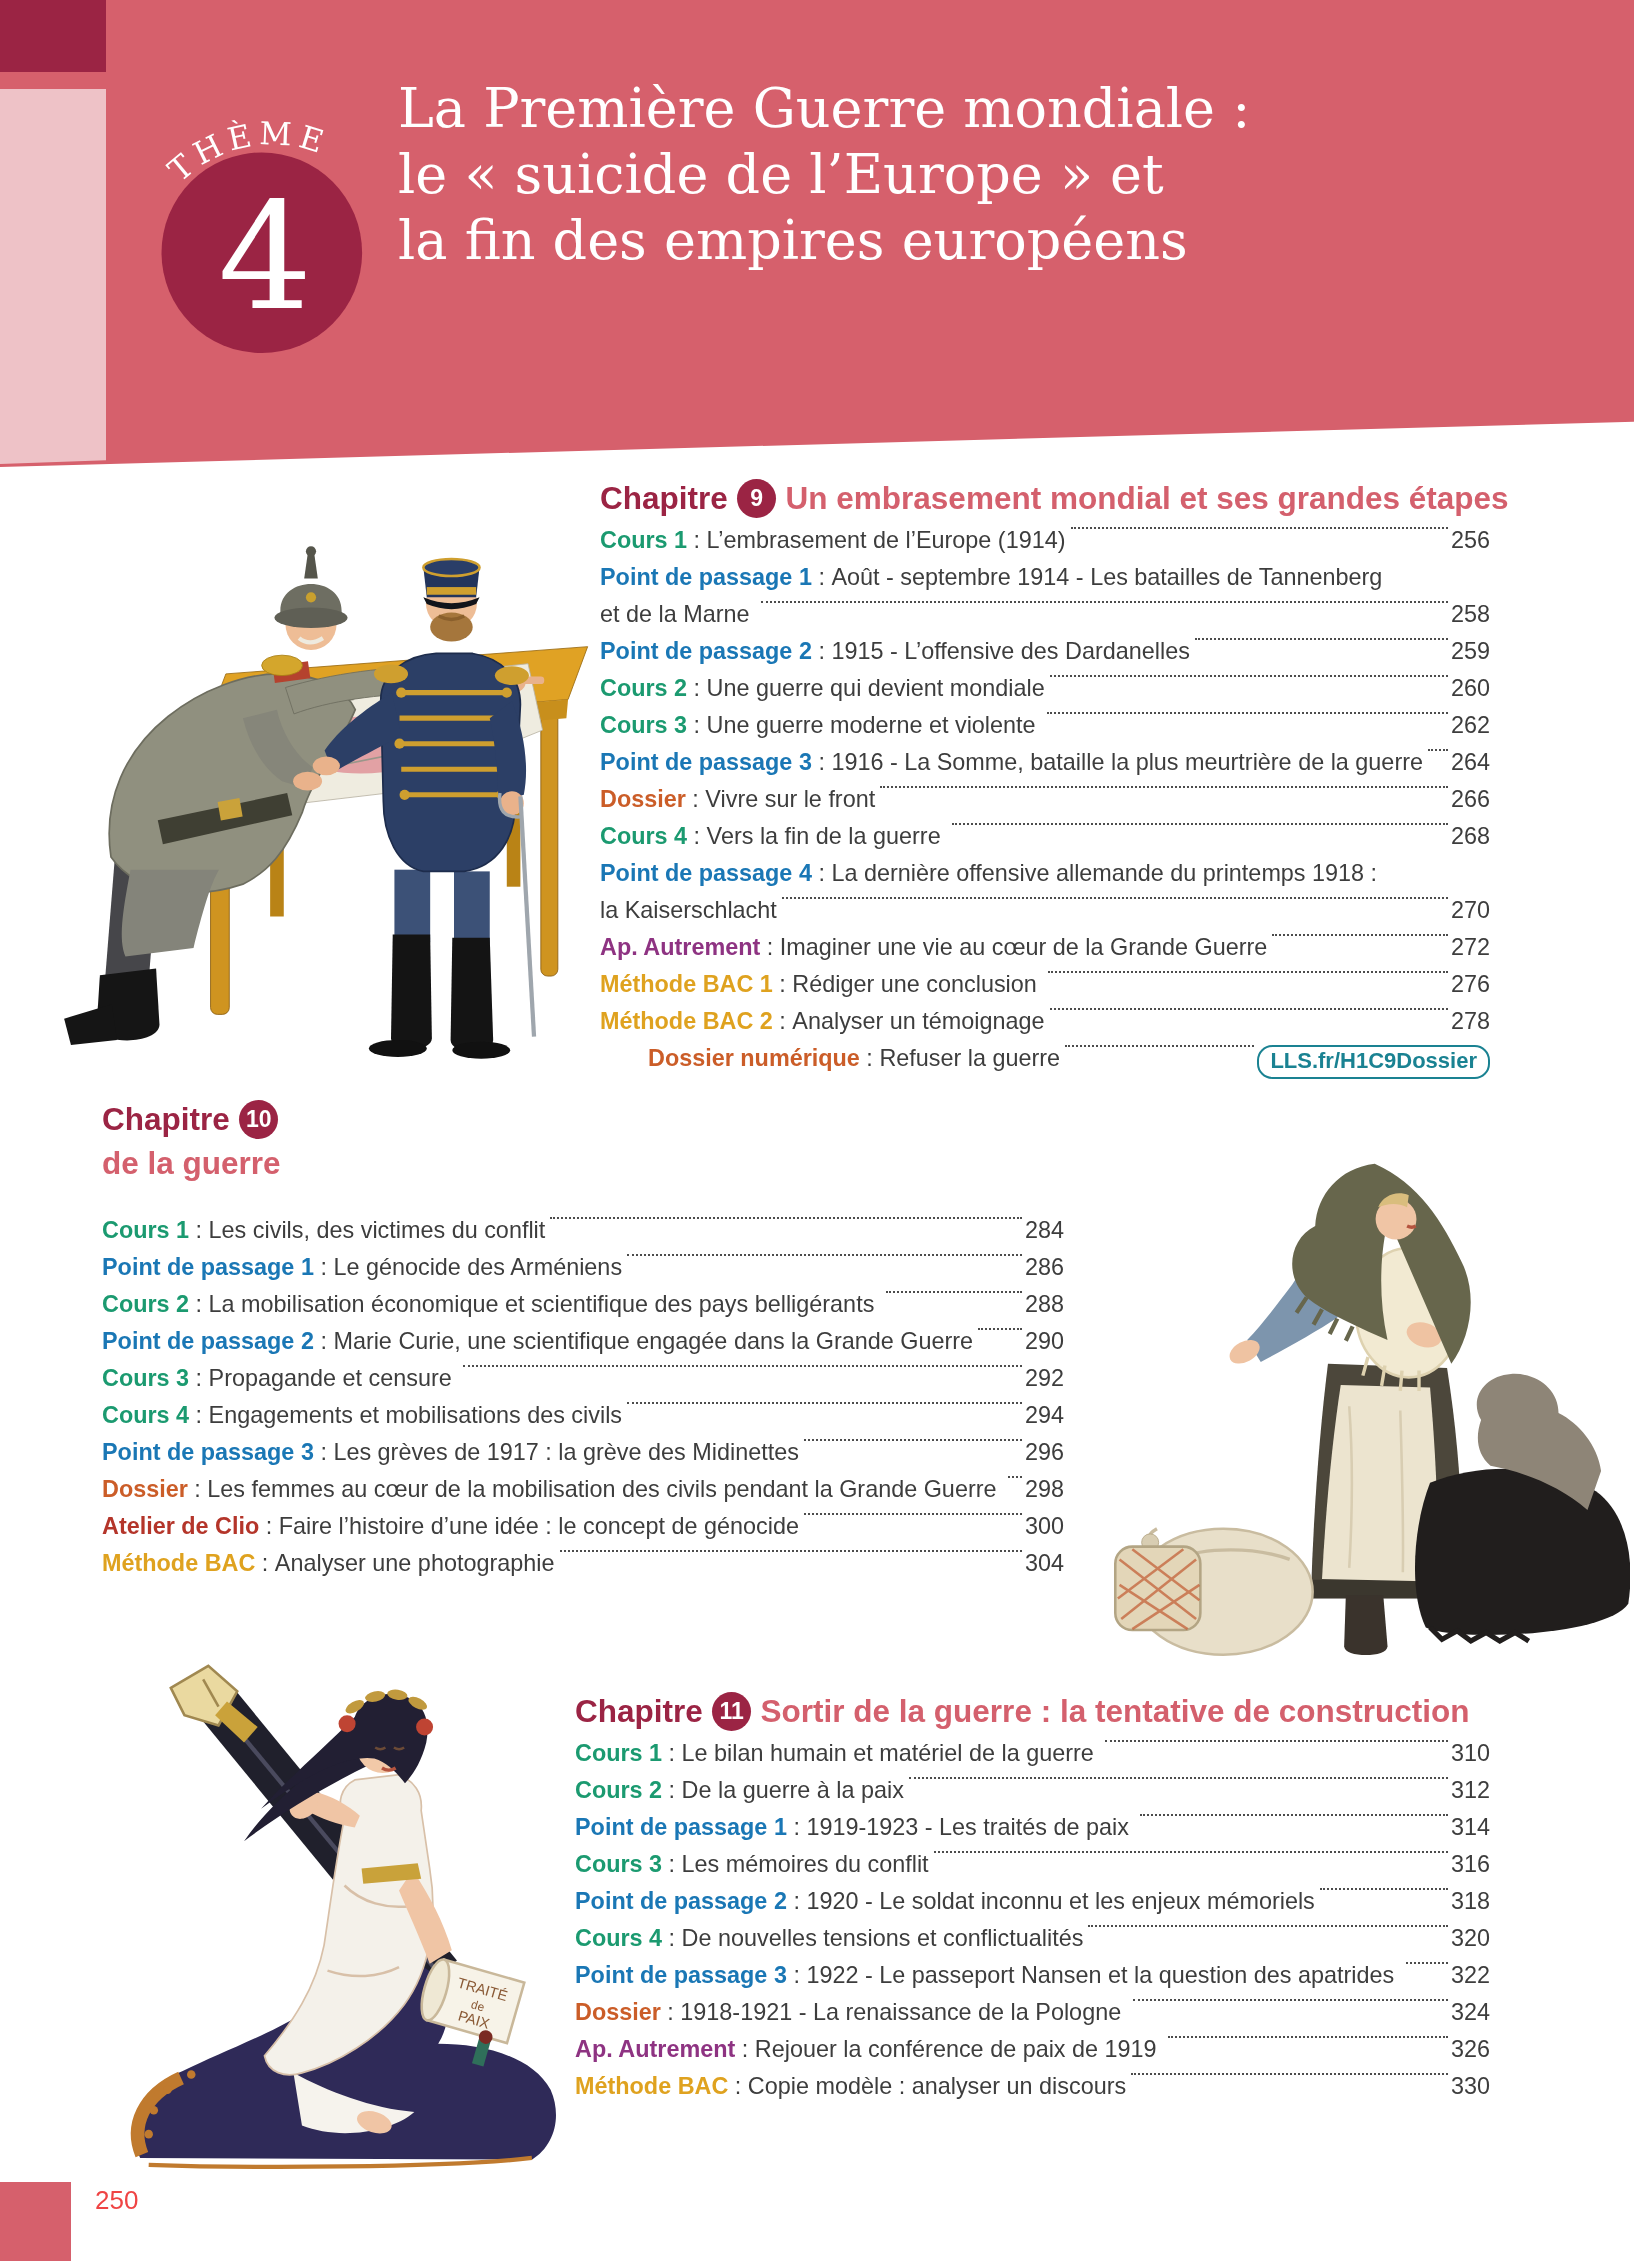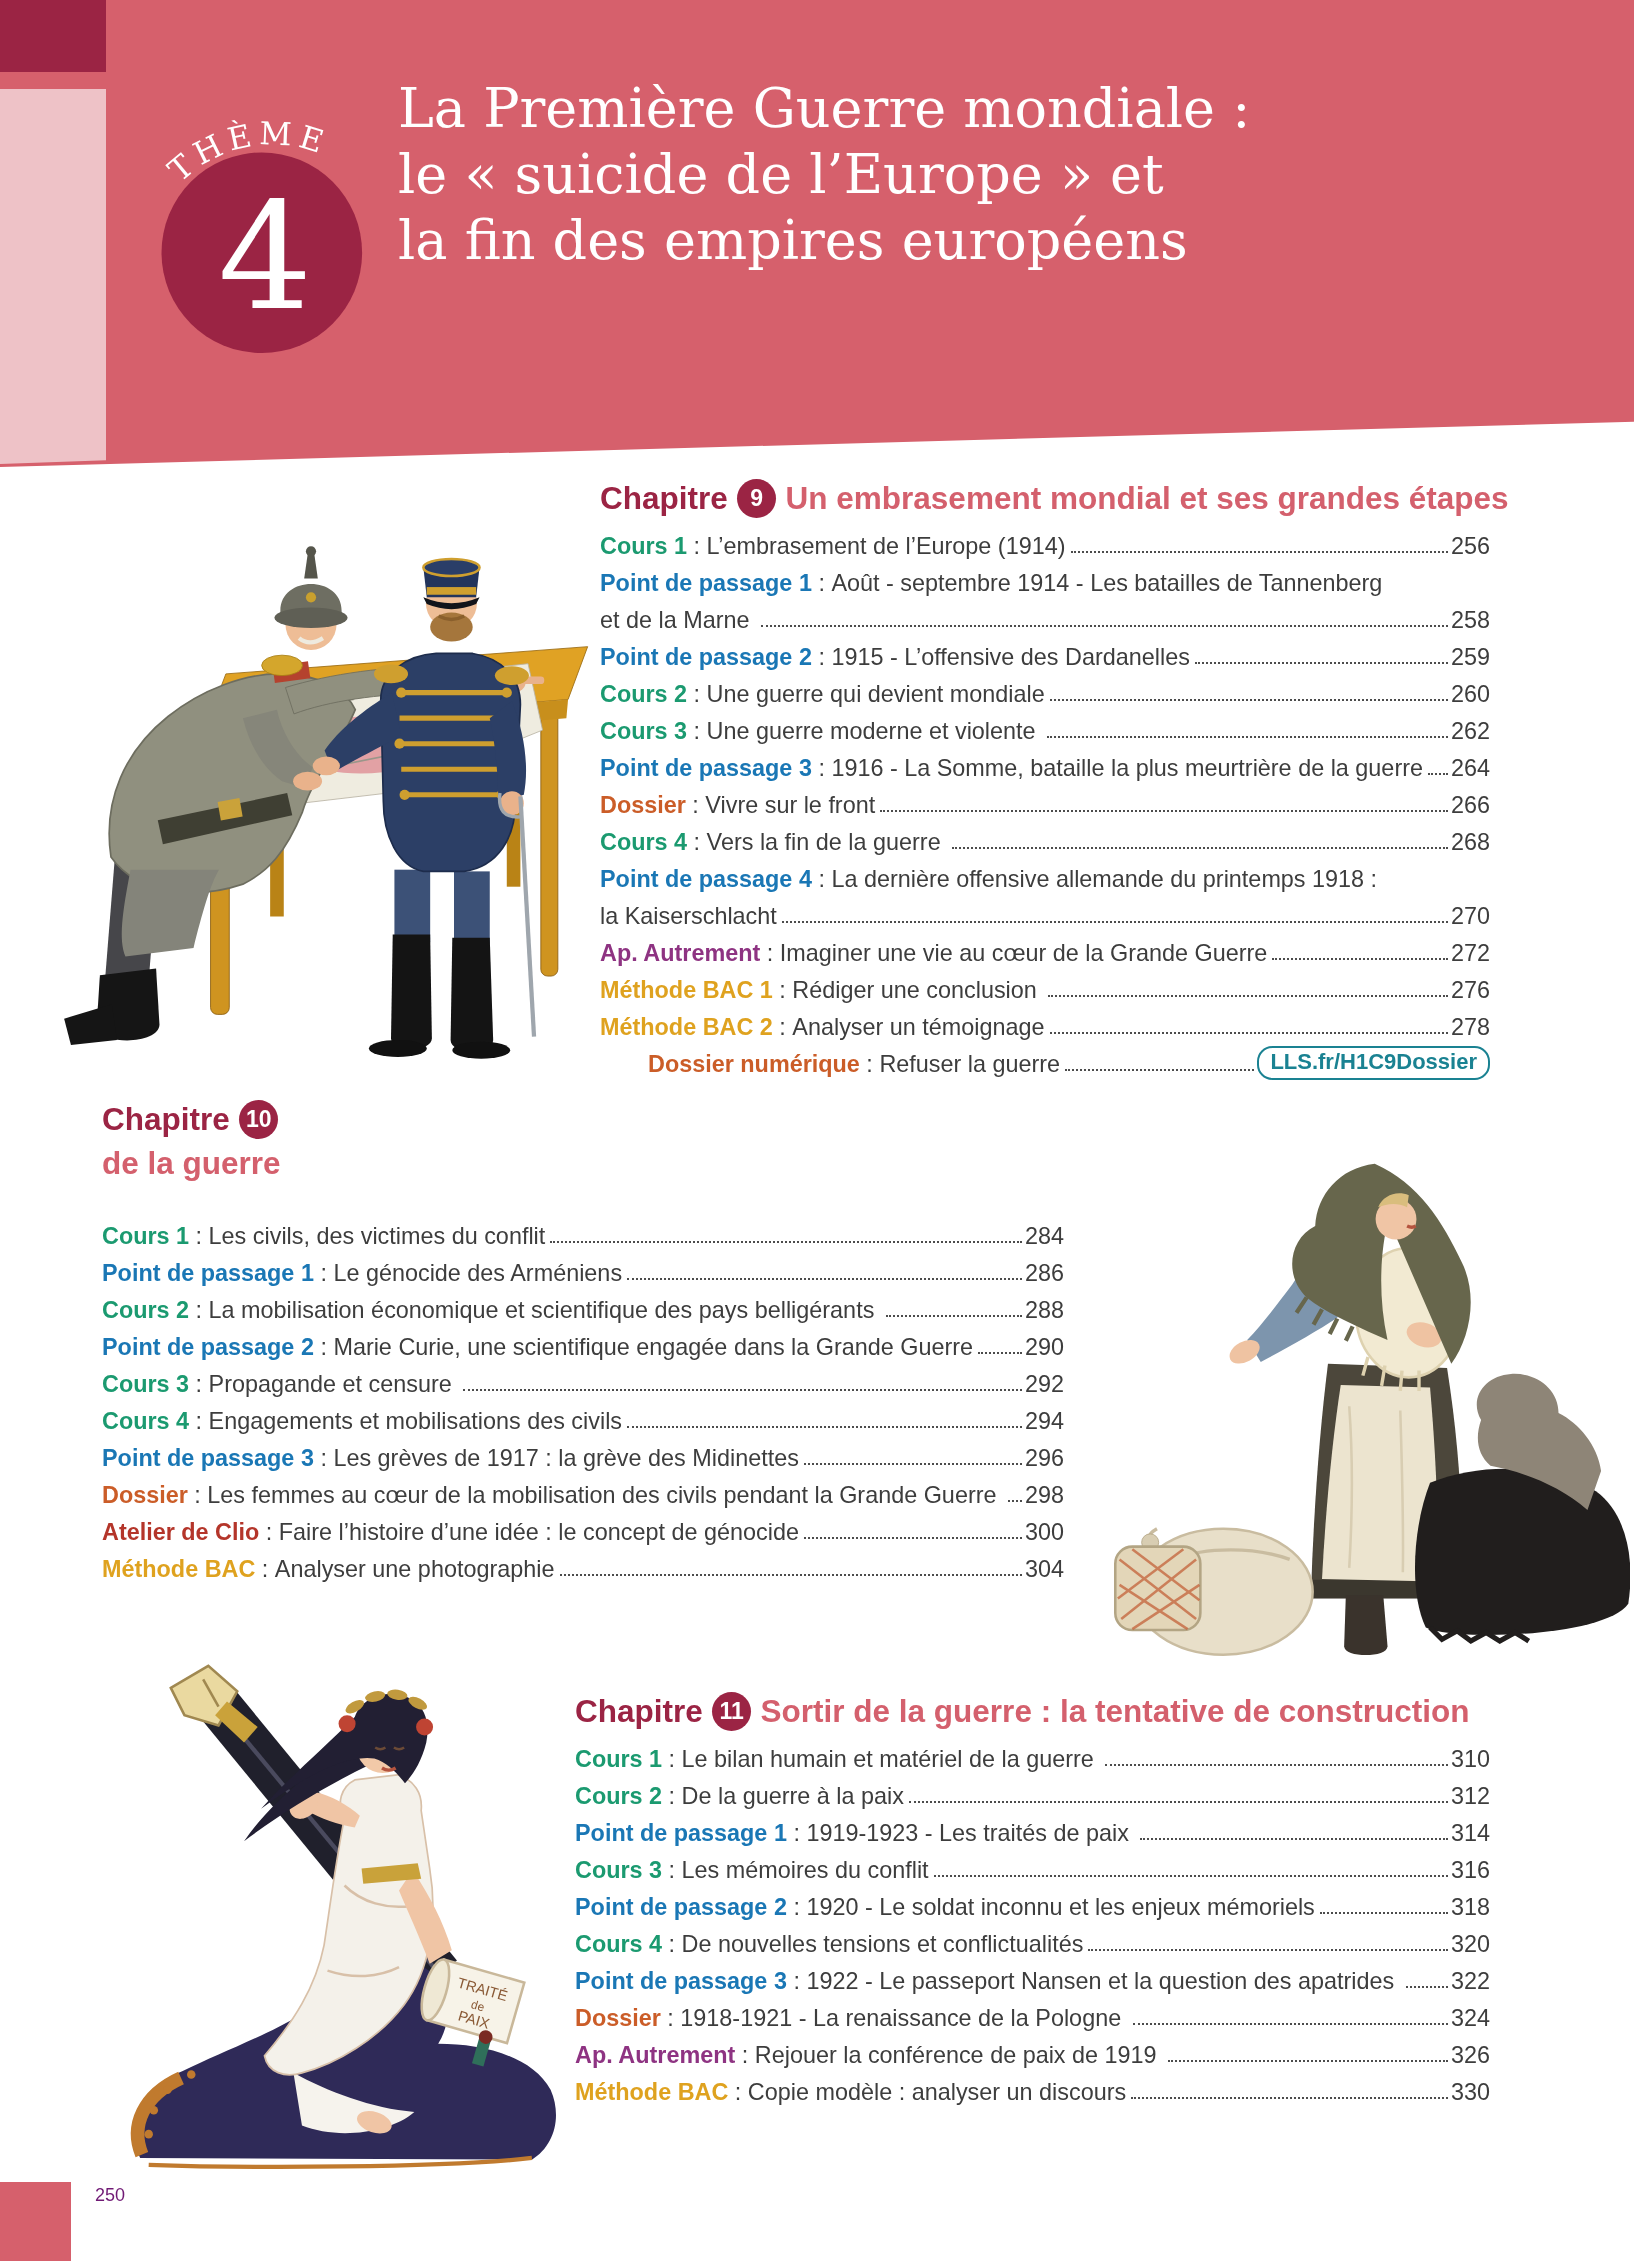--- a/index.html
+++ b/index.html
@@ -26,39 +26,39 @@
   .chap-title{color:var(--pinktitle);}
   .chap-line2{height:44px;line-height:44px;font-size:31.5px;font-weight:bold;color:var(--pinktitle);white-space:pre;}
 
   #ch9{left:600px;top:477px;width:890px;}
   #ch10{left:102px;top:1098px;width:962px;}
   #ch11{left:575px;top:1690px;width:915px;}
   #ch9 .entries{margin-top:6.8px;}
   #ch10 .entries{margin-top:32px;}
   #ch11 .entries{margin-top:6.8px;}
 
-  .row{display:flex;align-items:flex-end;height:37px;font-size:23.4px;color:var(--body);white-space:pre;}
+  .row{display:flex;align-items:flex-start;height:37px;font-size:23.4px;color:var(--body);white-space:pre;}
   .lbl{font-weight:bold;padding-bottom:4.3px;}
   .lbl.cours{color:var(--green);} .lbl.passage{color:var(--blue);}
   .lbl.dossier{color:var(--orange);} .lbl.autrement{color:var(--purple);}
   .lbl.bac{color:var(--gold);} .lbl.clio{color:var(--brick);} .lbl.dnum{color:var(--orange);margin-left:48px;}
   .colon,.txt,.pg{padding-bottom:4.3px;}
   .dots{flex:1 1 auto;border-bottom:2.6px dotted #4c4c4c;margin:0 3.4px 11px 5.1px;min-width:12px;}
   .lls{font-weight:bold;color:var(--teal);border:2.6px solid var(--teal);border-radius:15.3px;
        padding:0.9px 11px 3.4px;font-size:22px;margin-bottom:1.7px;white-space:pre;}
 
   
   .illus{position:absolute;}
   #illus-soldiers{left:30px;top:393px;width:562px;height:698px;}
   #illus-refugees{left:1094px;top:1083px;width:536px;height:587px;}
   #illus-peace{left:89px;top:1613px;width:477px;height:562px;}
 
   
   .corner-bottom{position:absolute;left:0;top:2182px;width:71px;height:79px;background:var(--banner);}
-  .folio{position:absolute;left:95px;top:2185px;font-size:18px;color:#701a75;}
+  .folio{position:absolute;left:95px;top:2185px;font-size:26px;color:#ef4444;}
 </style>
 </head>
 <body>
 
 <div class="page">
 
   <div class="banner"></div>
   <div class="corner-square"></div>
   <div class="side-strip"></div>
 

